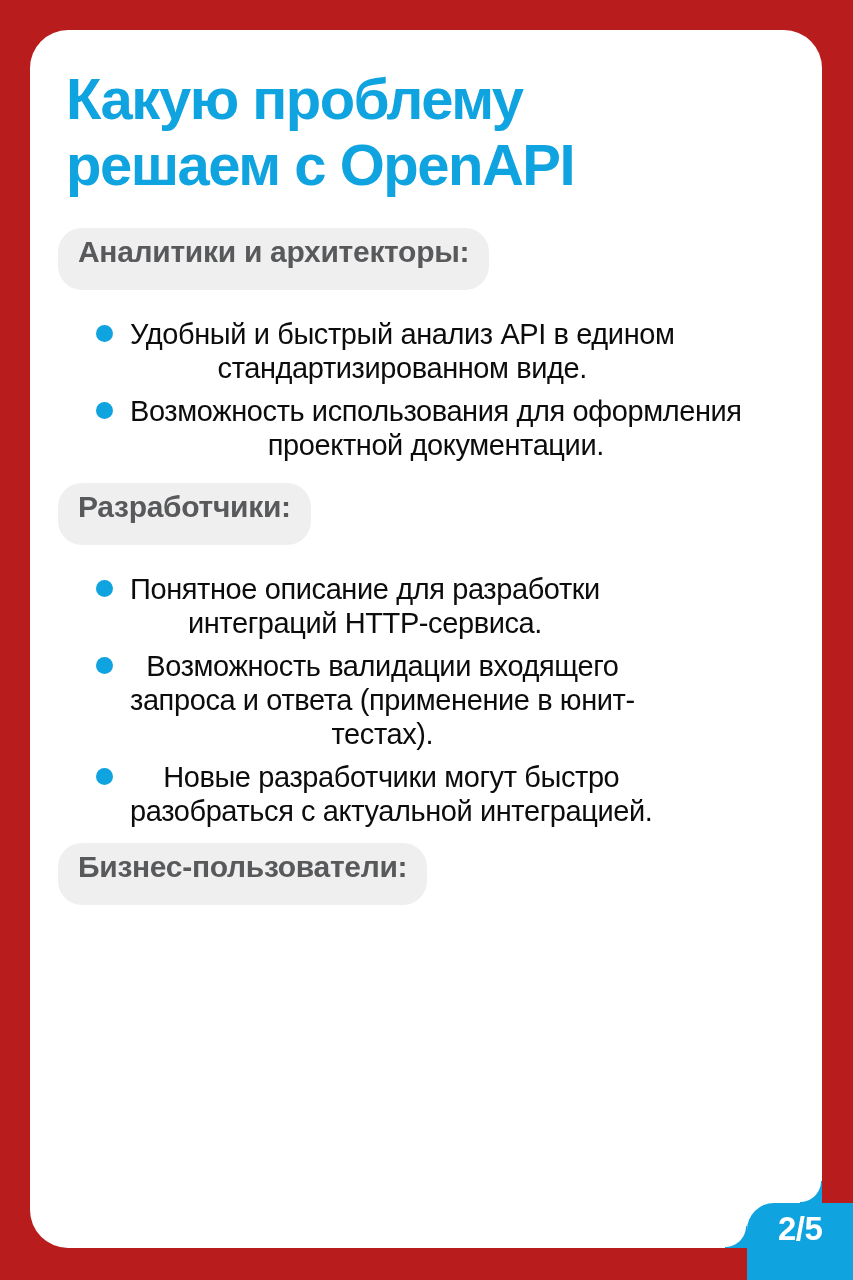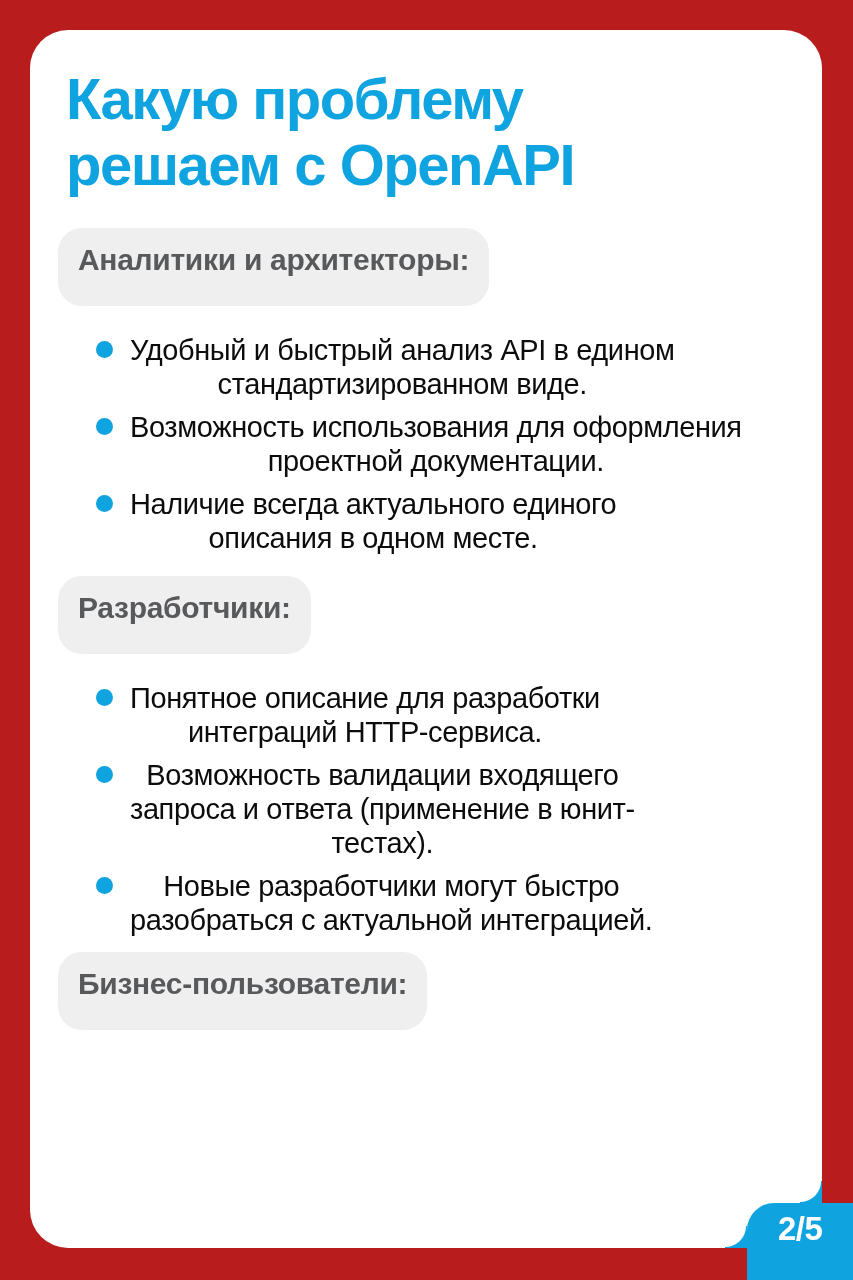--- a/index.html
+++ b/index.html
@@ -21,21 +21,21 @@
     color:#0FA3E0;
     font-size:58px;
     line-height:66px;
     font-weight:700;
     letter-spacing:-1.5px;
     white-space:pre-line;
   }
   .pill{
     display:inline-block;
     margin-left:28px;
-    padding:8px 20px;
+    padding:0 20px;
     height:62px;
     line-height:47px;
     border-radius:24px;
     background:#EFEFF0;
     color:#58595B;
     font-size:30px;
     font-weight:600;
     letter-spacing:-0.3px;
     white-space:nowrap;
   }
@@ -108,25 +108,20 @@
         <li>
           <span class="dot"></span>
           <span class="li-text">Удобный и быстрый анализ API в едином
 стандартизированном виде.</span>
         </li>
         <li>
           <span class="dot"></span>
           <span class="li-text">Возможность использования для оформления
 проектной документации.</span>
         </li>
-        <li>
-          <span class="dot"></span>
-          <span class="li-text">Наличие всегда актуального единого
-описания в одном месте.</span>
-        </li>
       </ul>
     </div>
 
     <div class="section s2">
       <div class="pill">Разработчики:</div>
       <ul class="bullets">
         <li>
           <span class="dot"></span>
           <span class="li-text">Понятное описание для разработки
 интеграций HTTP-сервиса.</span>

